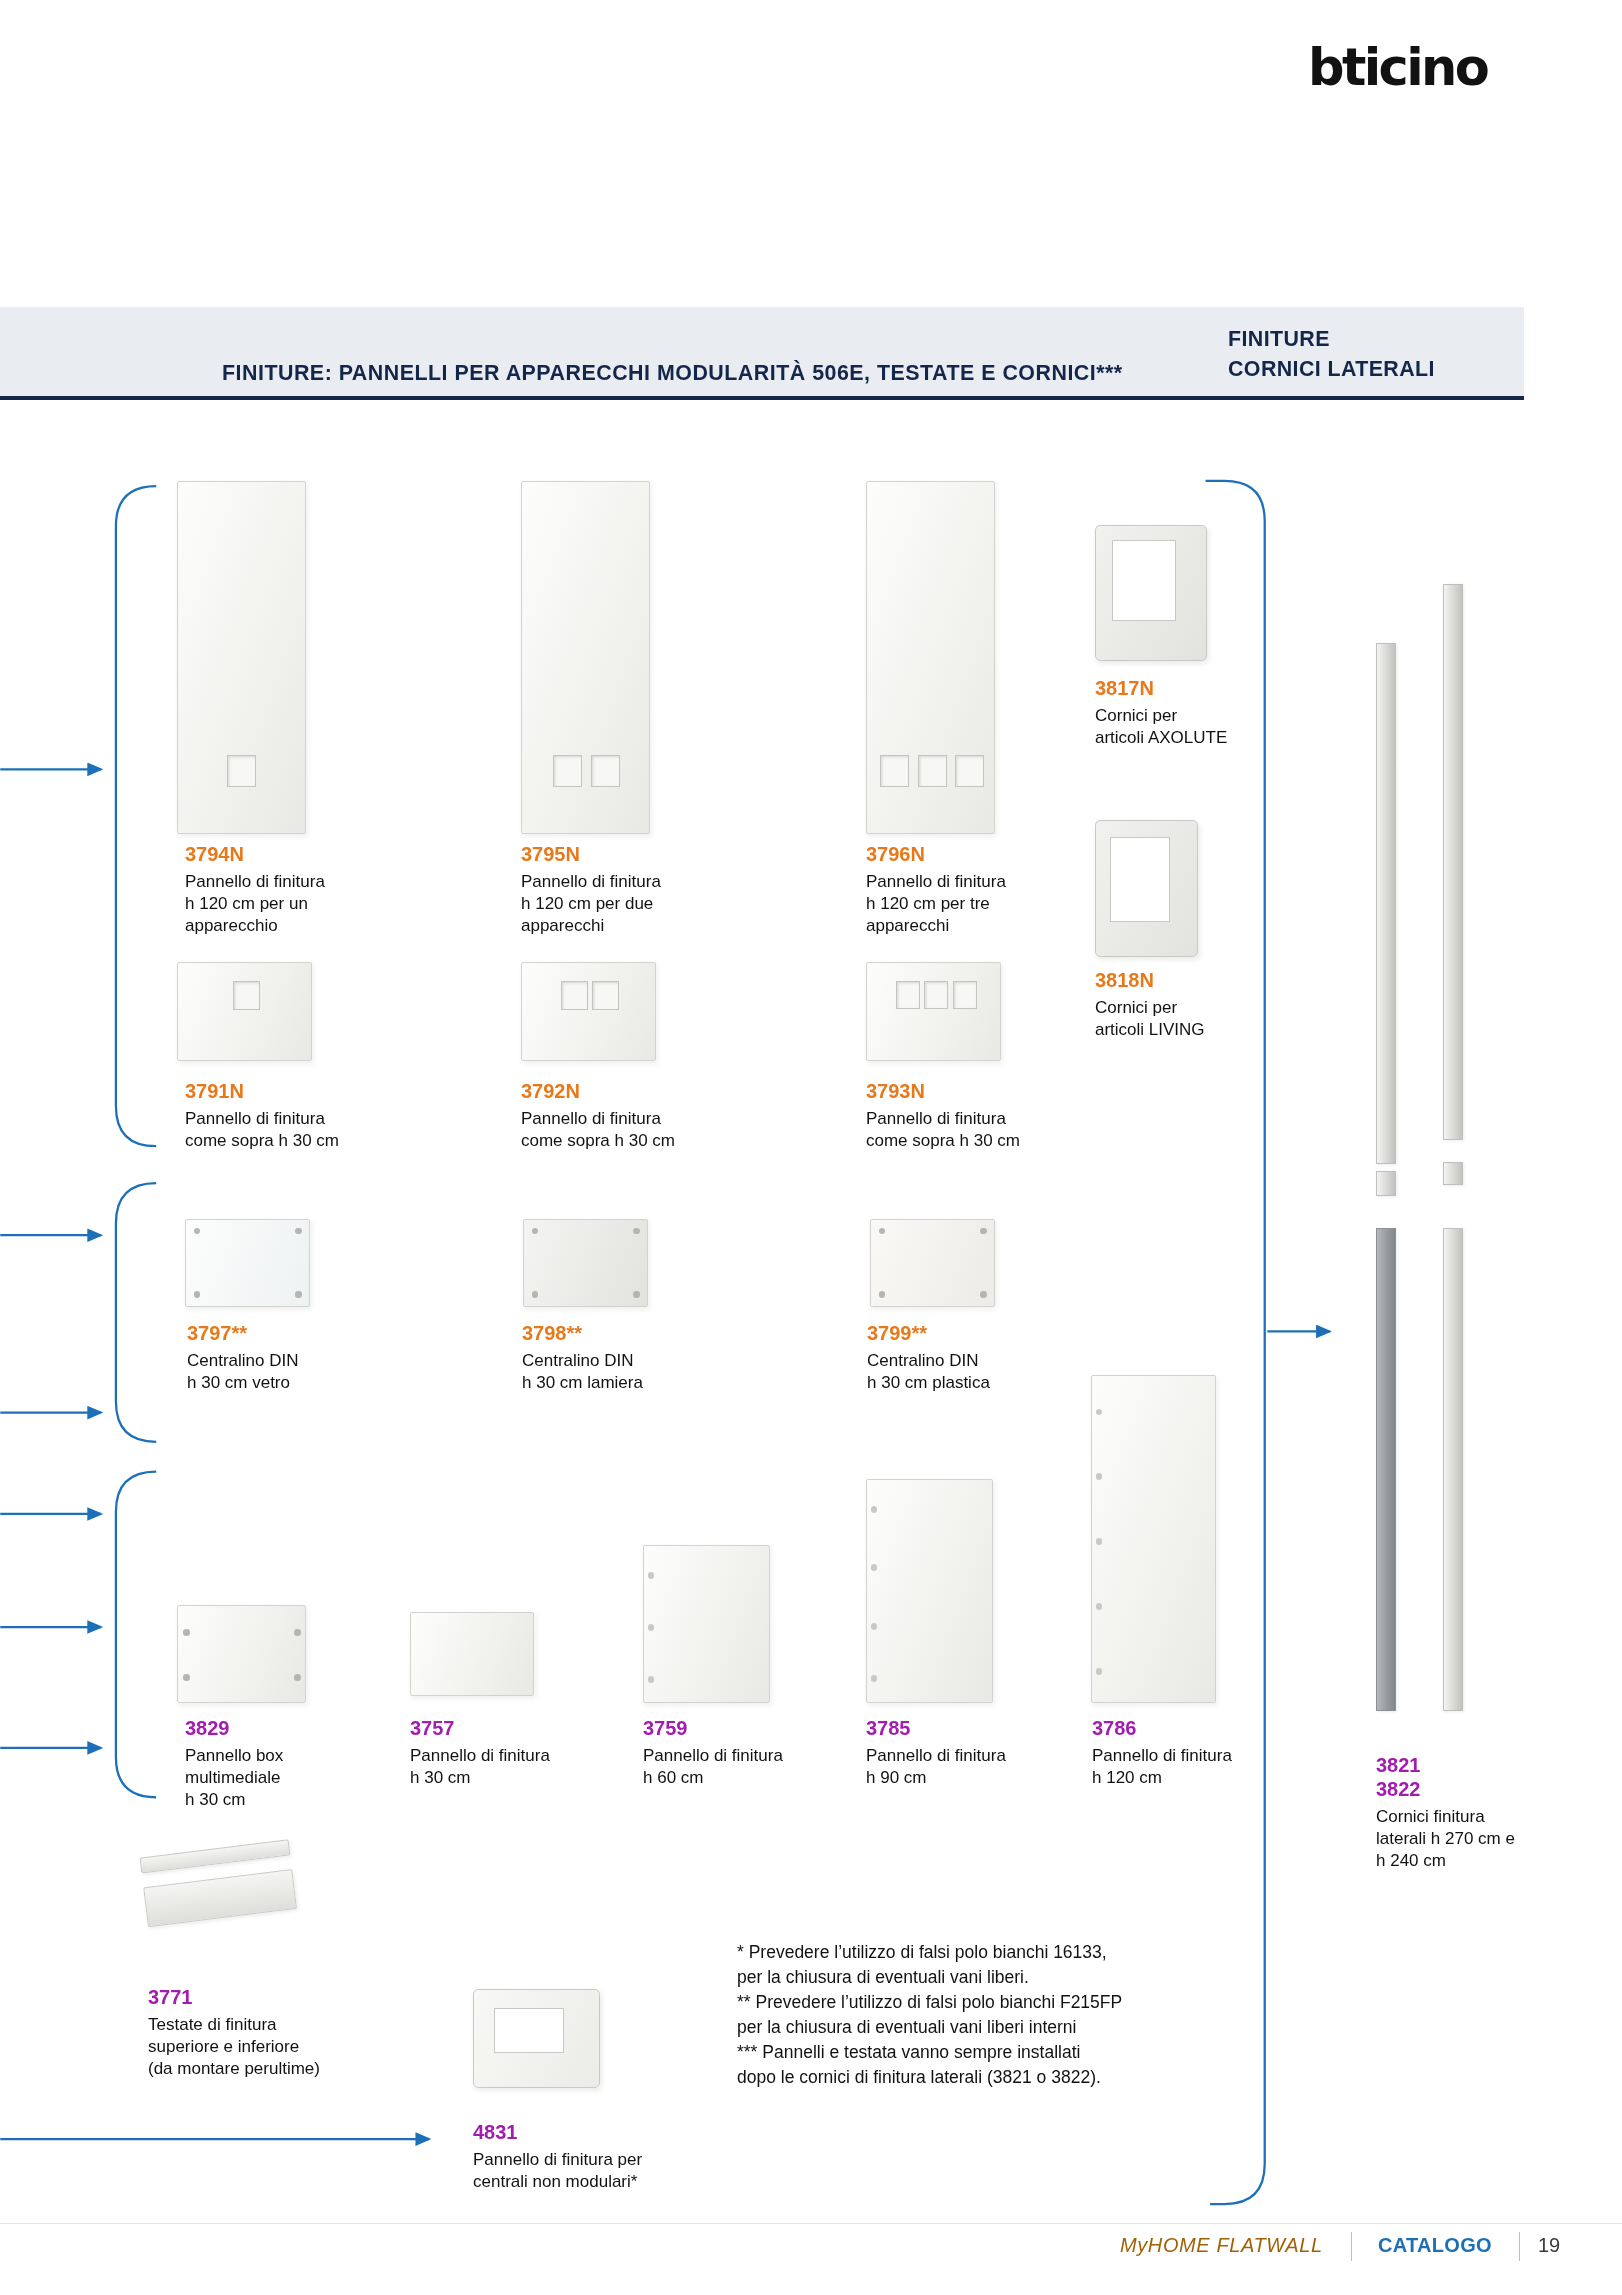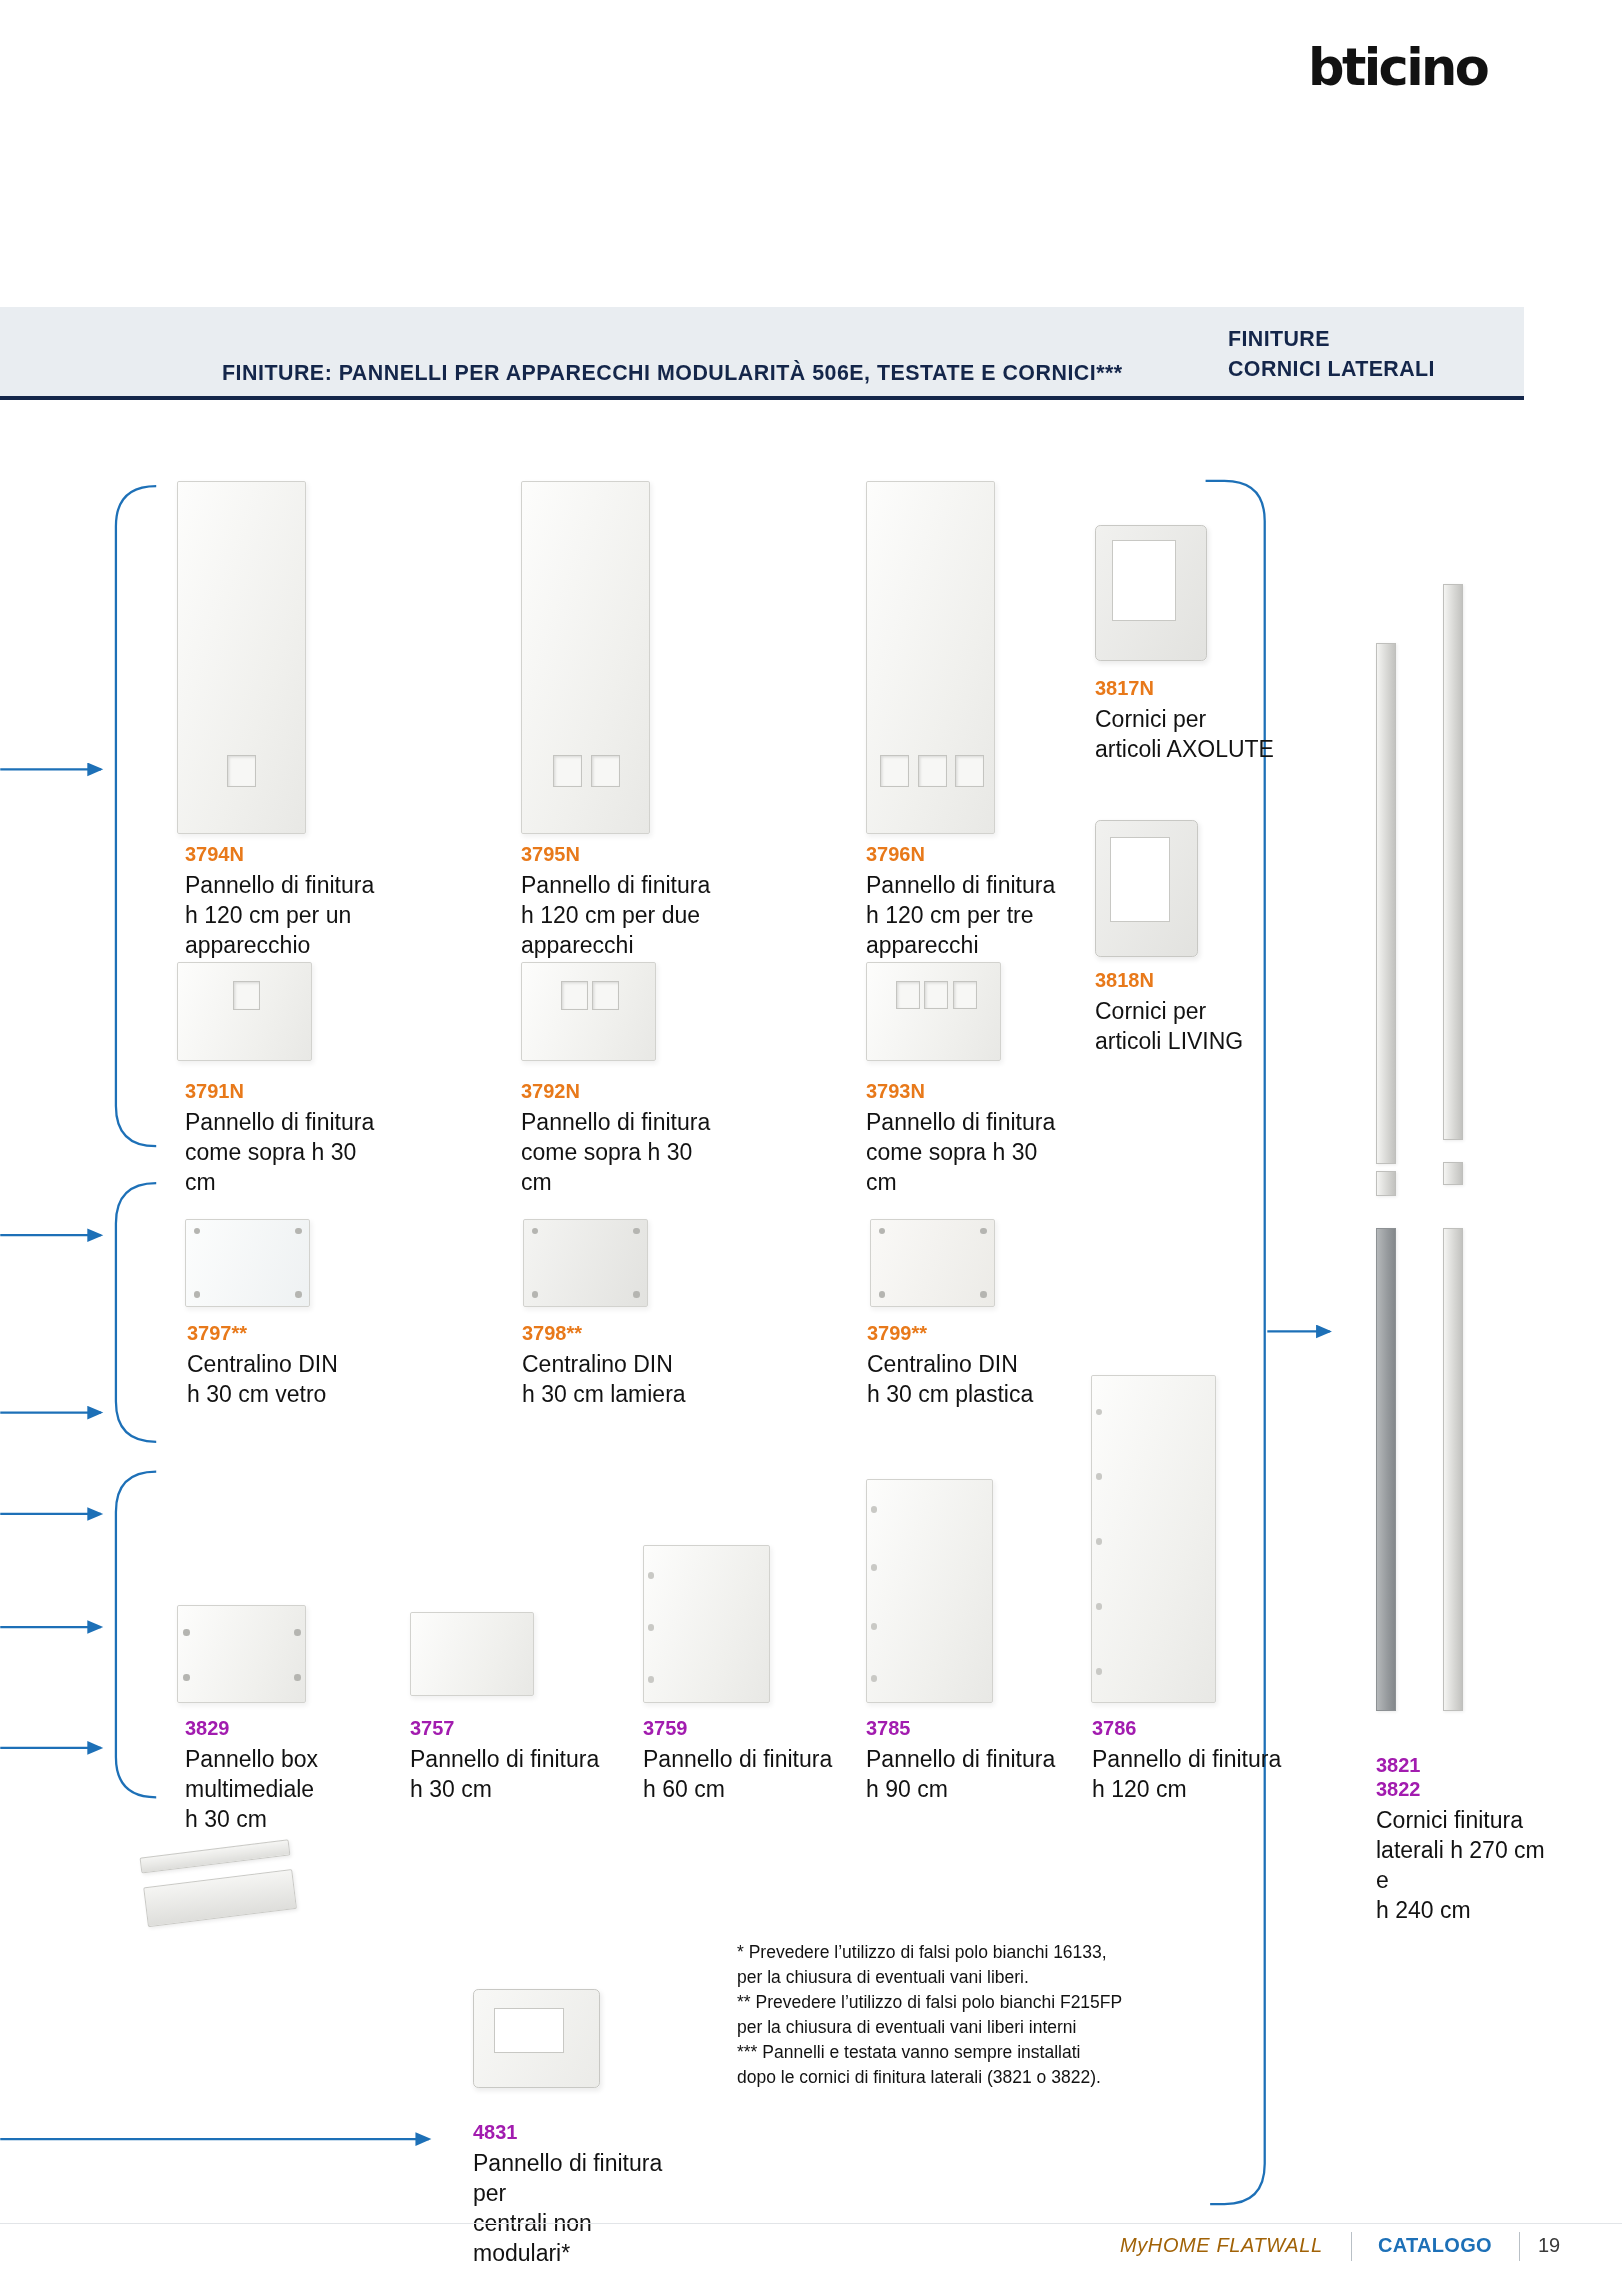--- a/index.html
+++ b/index.html
@@ -31,21 +31,21 @@
   .bar{position:absolute;background:linear-gradient(180deg,#f5f5f3,#dededb);
         border:1.3px solid #c9c9c5;border-radius:1.9px;box-shadow:1.3px 1.9px 3.9px rgba(0,0,0,0.08);}
   .strip{position:absolute;background:linear-gradient(90deg,#f4f4f2,#d8d8d5 55%,#c2c2bf);
         border:0.6px solid #bfbfbc;box-shadow:1.3px 1.3px 3.2px rgba(0,0,0,0.08);}
   .strip.darker{background:linear-gradient(90deg,#b5b8ba,#95999c 60%,#84888b);border-color:#8d9194;}
   
   .label{position:absolute;width:201px;}
   .code{font-size:20px;font-weight:bold;line-height:1.22;margin-bottom:4.5px;white-space:pre-line;}
   .orange{color:#e8791a;}
   .darkcode{color:#a21caf;}
-  .desc{font-size:23px;color:#121212;line-height:1.3;white-space:pre-line;}
+  .desc{font-size:17px;color:#121212;line-height:1.3;white-space:pre-line;}
   .footnotes{position:absolute;left:737px;top:1940px;width:494px;font-size:17.5px;
         line-height:1.43;color:#121212;white-space:pre-line;}
   
   .footer-rule{position:absolute;left:0;top:2223px;width:1623px;height:1.3px;background:#e2e5e8;}
   .footer-text{position:absolute;top:2234px;font-size:20px;}
   .footer-brand{left:1120px;color:#a16207;letter-spacing:0.6px;font-style:italic;}
   .footer-catalog{left:1378px;color:#1d70b7;font-weight:bold;letter-spacing:0.3px;}
   .footer-page{left:1538px;color:#3a3a3a;}
   .footer-div{position:absolute;top:2232px;width:1.3px;height:29px;background:#b9c0c6;}
   svg.connectors{position:absolute;left:0;top:0;pointer-events:none;}
@@ -249,20 +249,26 @@
   <div class="label" style="left:1092px;top:1716px;">
     <div class="code darkcode">3786</div>
     <div class="desc">Pannello di finitura
 h 120 cm</div>
   </div>
 
   <div class="abs" style="left:146px;top:1844px;width:151px;height:123px;transform:rotate(-7deg);">
     <div class="bar" style="left:0;top:3.9px;width:148px;height:14.3px;"></div>
     <div class="bar" style="left:0;top:34px;width:148px;height:38px;"></div>
   </div>
+  <div class="label" style="left:148px;top:1985px;">
+    <div class="code darkcode">3771</div>
+    <div class="desc">Testate di finitura
+superiore e inferiore
+(da montare perultime)</div>
+  </div>
 
   <div class="frame-outer" style="left:473px;top:1989px;width:125px;height:97px;background:linear-gradient(120deg,#f8f8f6,#ebebe8);">
     <div class="frame-hole" style="left:19.5px;top:18px;width:68px;height:43px;"></div>
   </div>
   <div class="label" style="left:473px;top:2120px;">
     <div class="code darkcode">4831</div>
     <div class="desc">Pannello di finitura per
 centrali non modulari*</div>
   </div>
 

